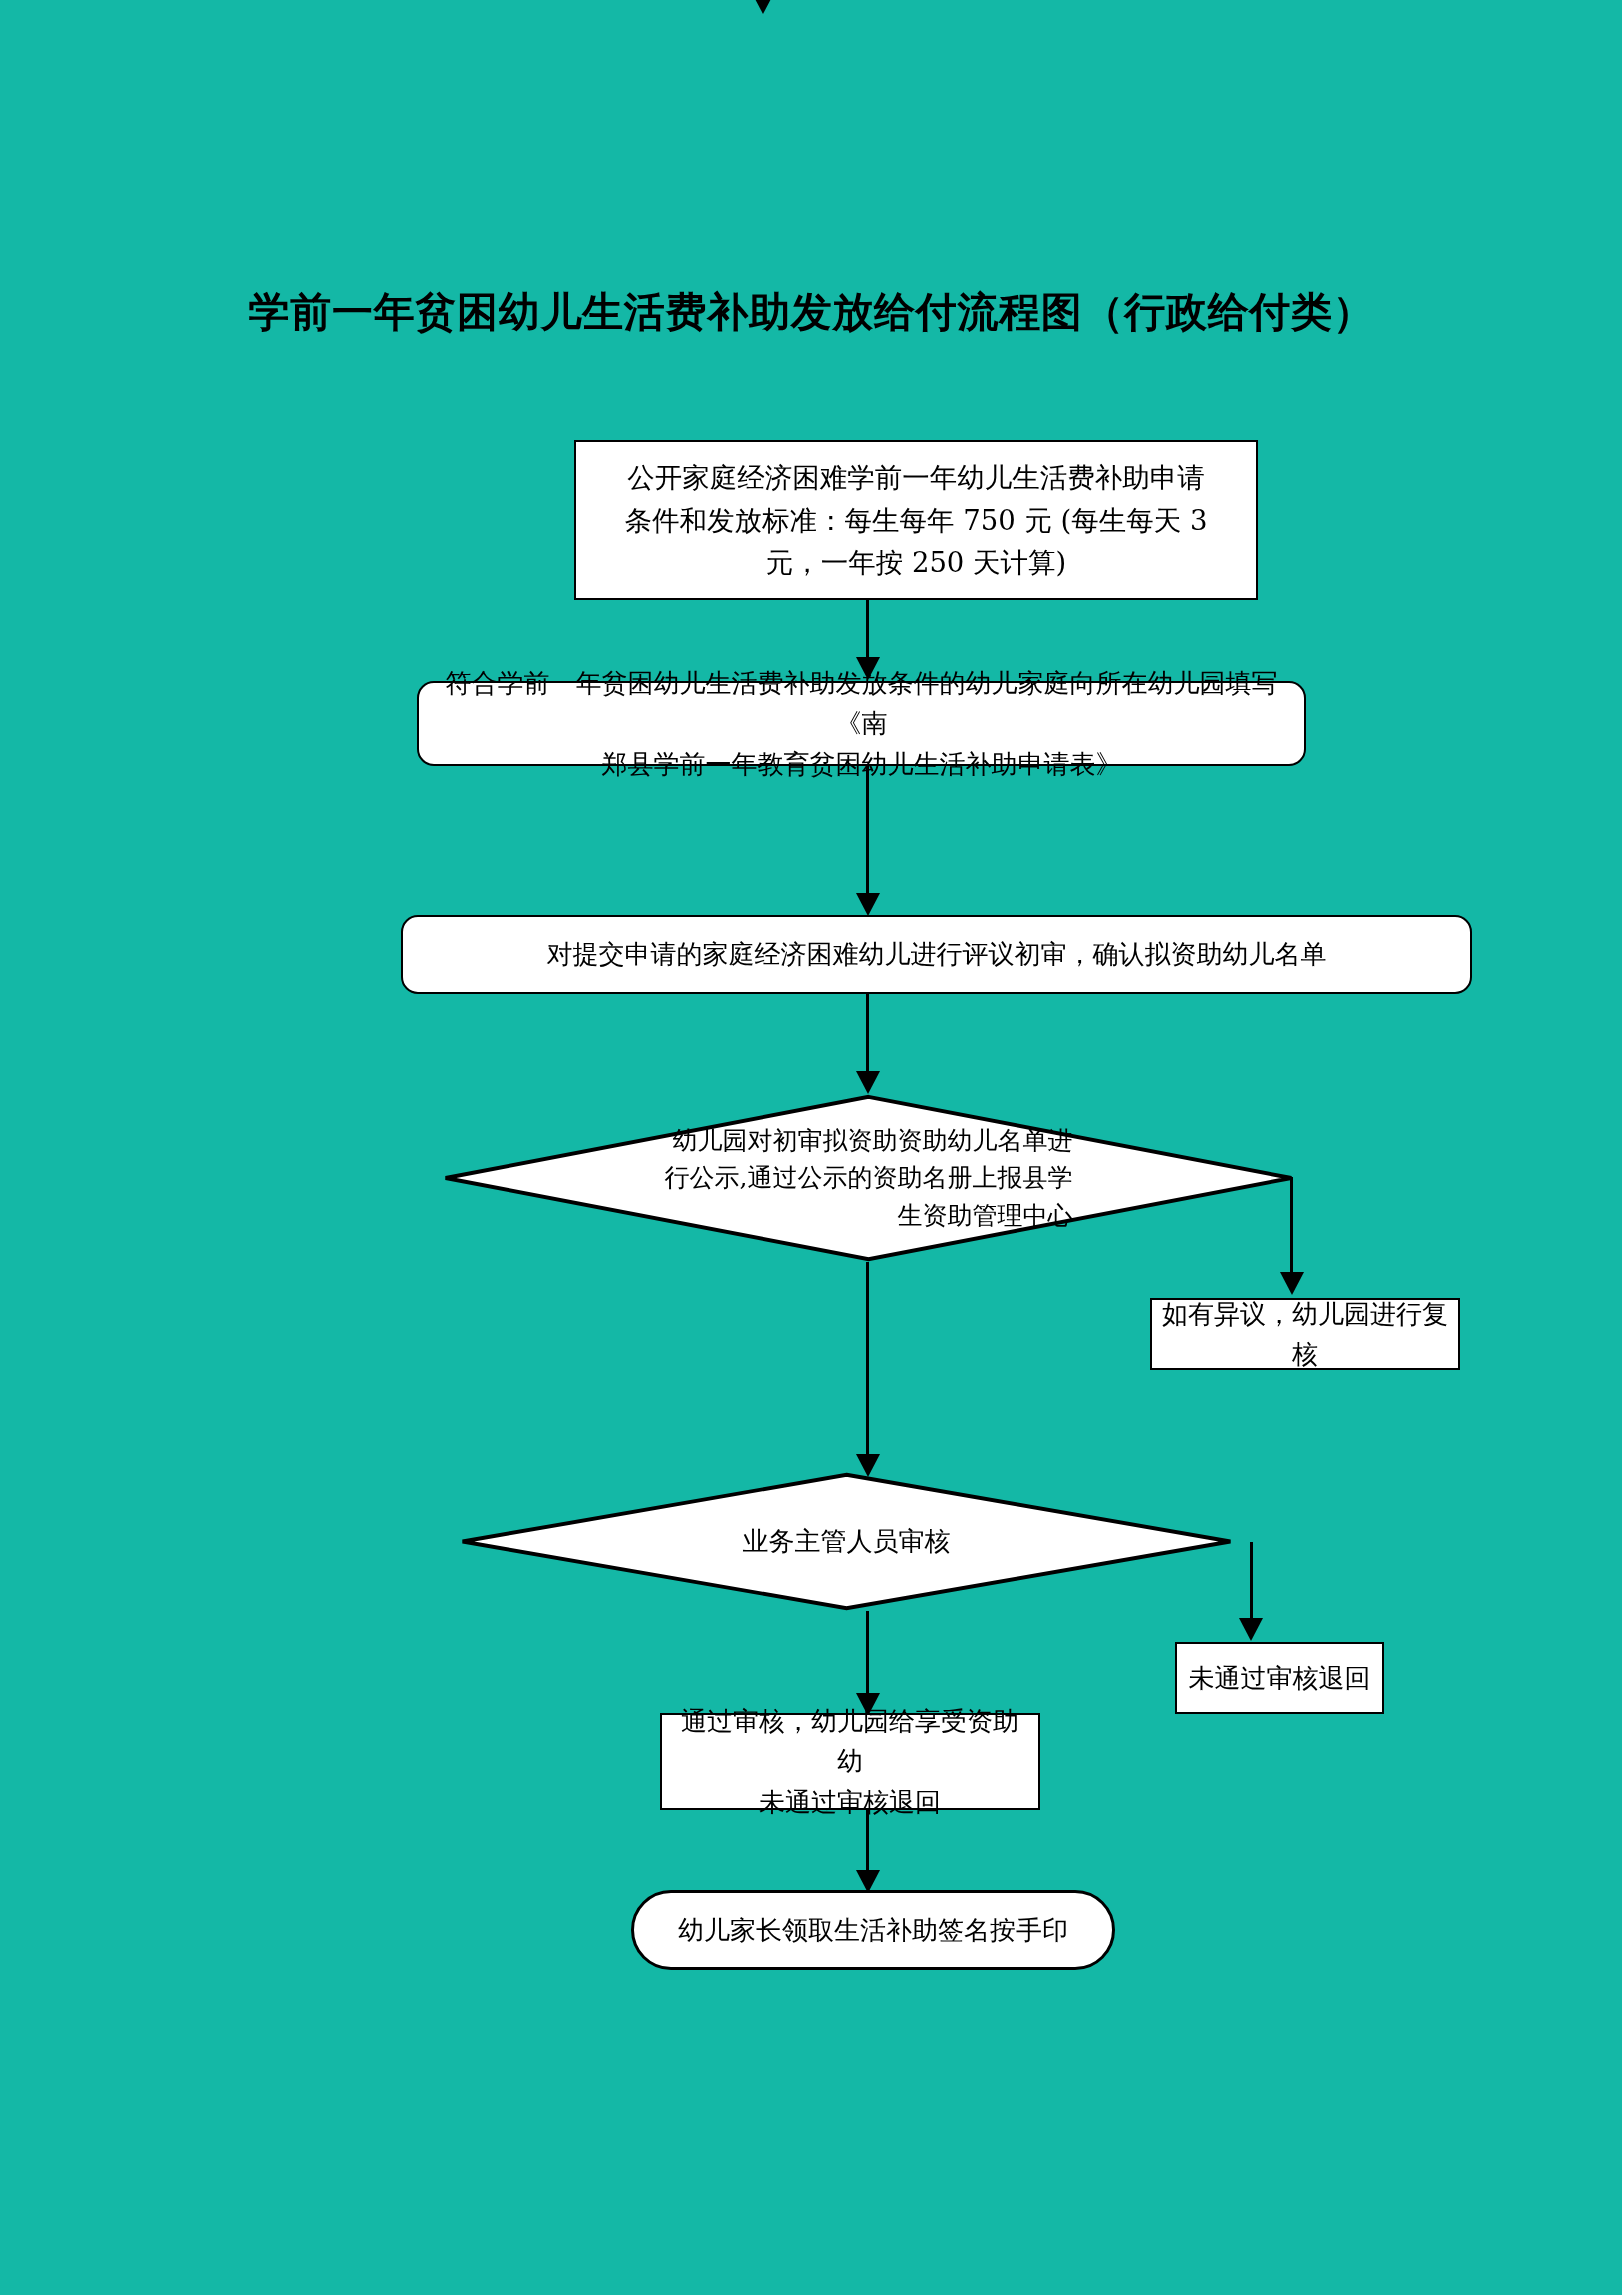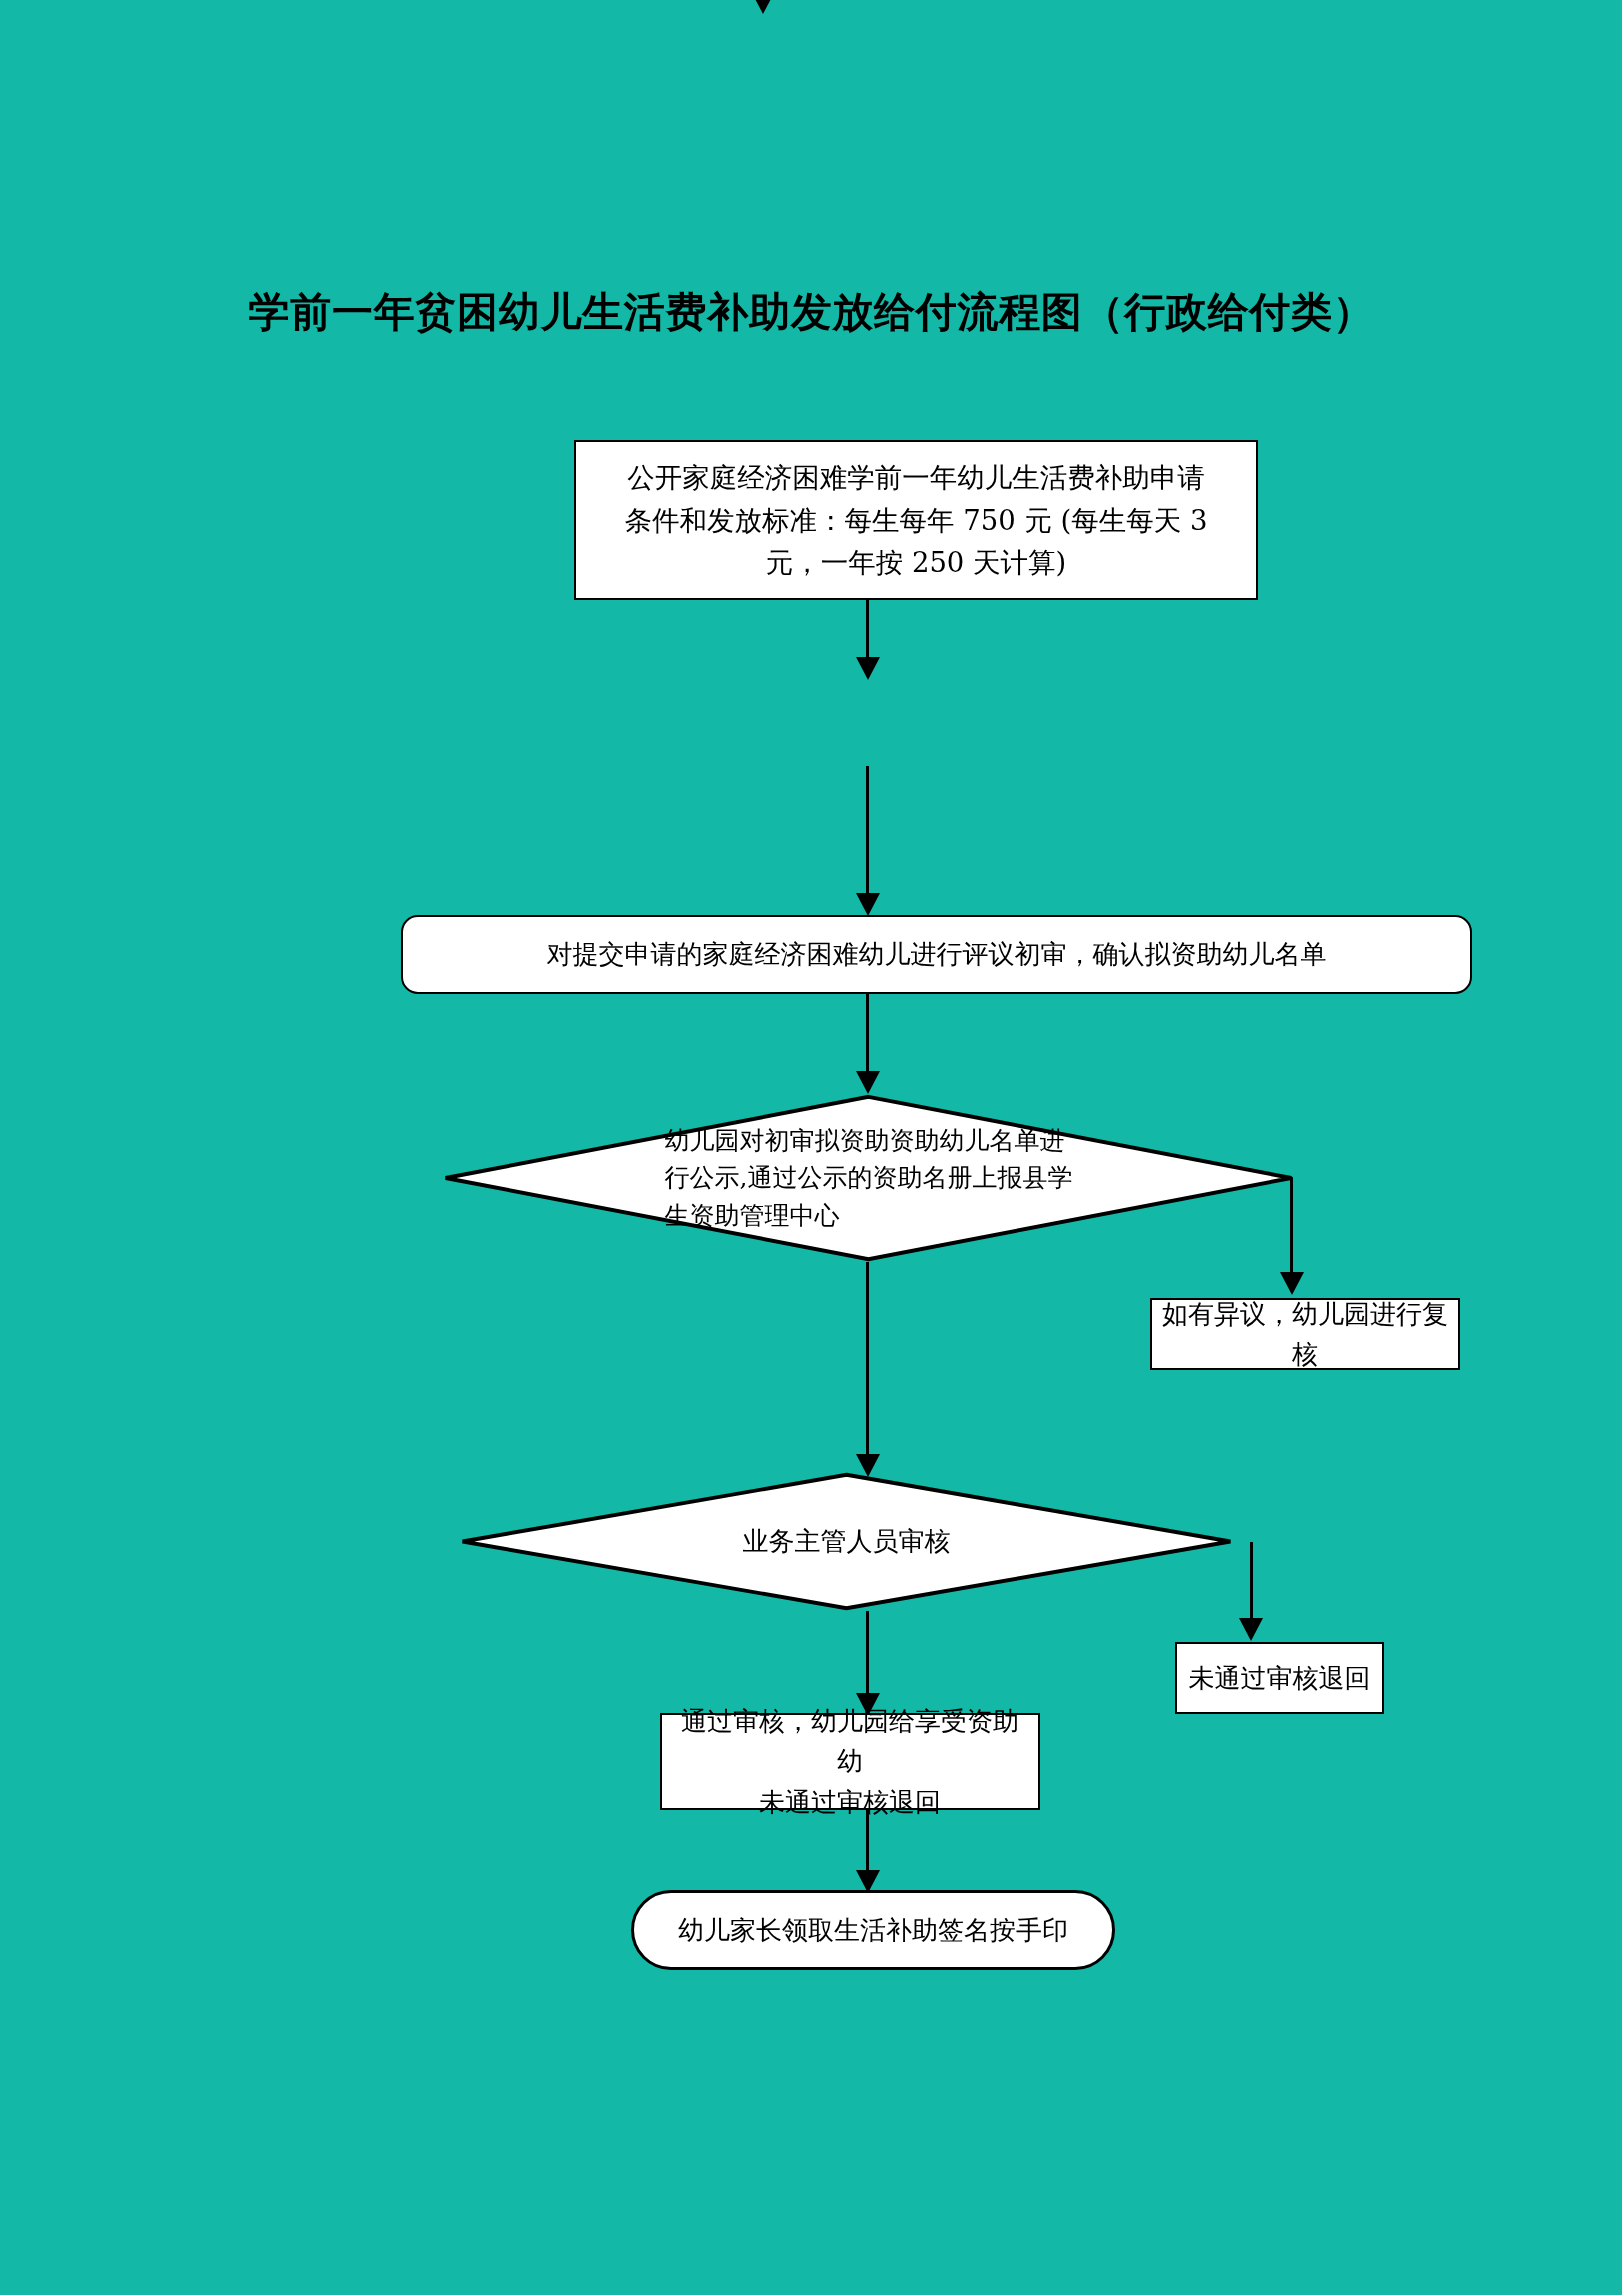--- a/index.html
+++ b/index.html
@@ -78,21 +78,21 @@
   }
   .diamond .dtxt {
     position: absolute;
     left: 0;
     top: 0;
     width: 100%;
     height: 100%;
     display: flex;
     align-items: center;
     justify-content: center;
-    text-align: left;
+    text-align: right;
     line-height: 1.5;
     box-sizing: border-box;
     padding: 0 12%;
   }
 
   
   .vline {
     position: absolute;
     width: 3.3px;
     background: #000000;
@@ -128,20 +128,26 @@
     <span class="txt">
       <span>公开家庭经济困难学前一年幼儿生活费补助申请</span><br>
       <span>条件和发放标准：每生每年 750 元 (每生每天 3</span><br>
       <span>元，一年按 250 天计算)</span>
     </span>
   </div>
 
   <div class="vline" style="left:866px; top:599px; height:60px;"></div>
   <div class="arrowhead" style="left:856px; top:657px;"></div>
 
+  <div class="node round fs-40" style="left:417px; top:681px; width:889px; height:85px;">
+    <span class="txt">
+      <span>符合学前一年贫困幼儿生活费补助发放条件的幼儿家庭向所在幼儿园填写《南</span><br>
+      <span>郑县学前一年教育贫困幼儿生活补助申请表》</span>
+    </span>
+  </div>
 
   <div class="vline" style="left:866px; top:766px; height:130px;"></div>
   <div class="arrowhead" style="left:856px; top:893px;"></div>
 
   <div class="node round fs-40" style="left:401px; top:915px; width:1071px; height:79px;">
     <span class="txt">
       <span>对提交申请的家庭经济困难幼儿进行评议初审，确认拟资助幼儿名单</span>
     </span>
   </div>
 

